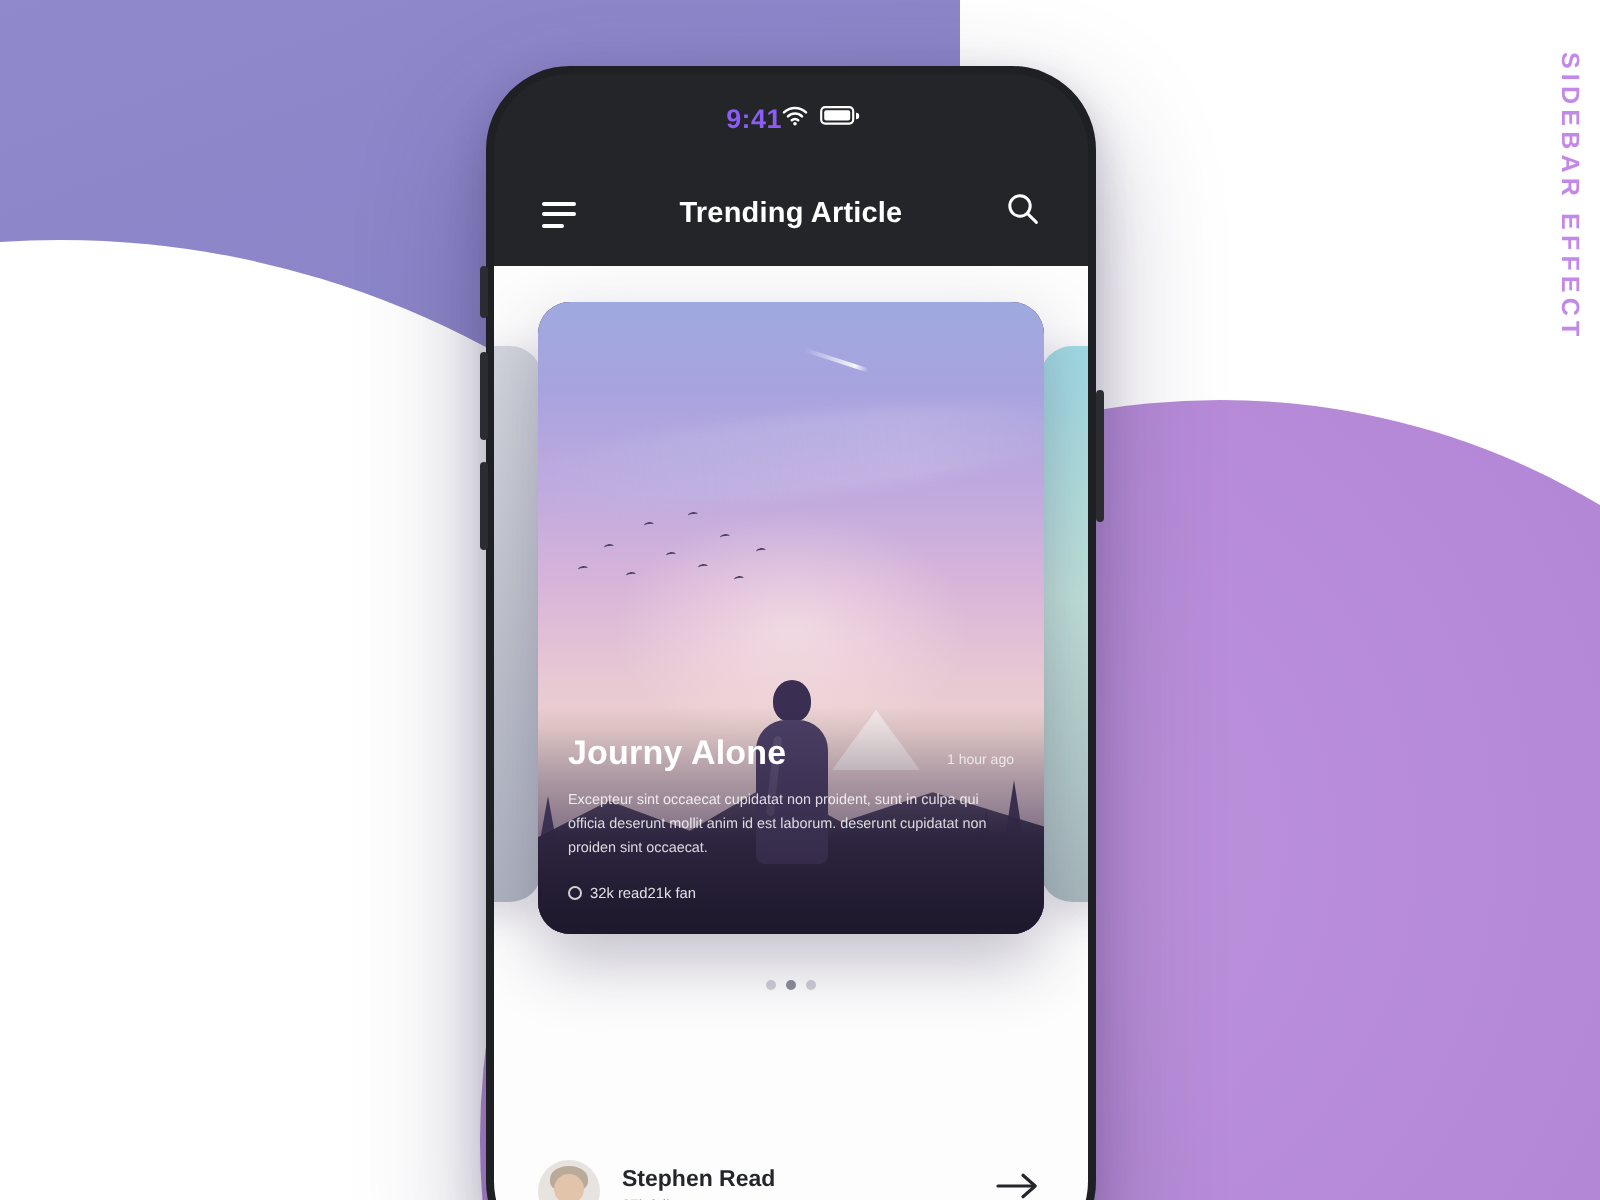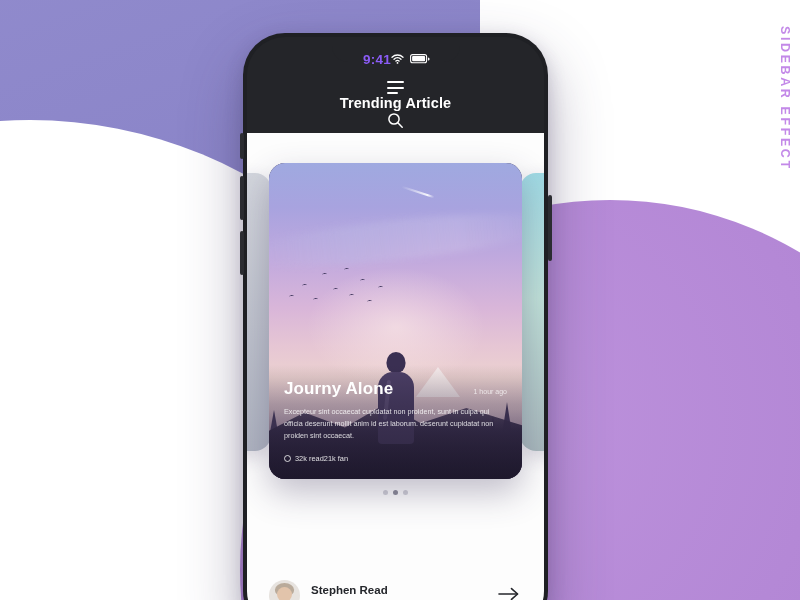--- a/index.html
+++ b/index.html
@@ -116,21 +116,20 @@
   .status-icons { display: flex; align-items: center; gap: 6px; }
 
   
   .app-header {
     height: 52px;
     display: flex;
     align-items: center;
     justify-content: space-between;
     padding: 0 24px;
     background: #242529;
-    flex-direction: column;
   }
   .app-title {
     font-size: 14.5px;
     font-weight: bold;
     color: #ffffff;
     letter-spacing: 0.1px;
   }
   .ham { display: flex; flex-direction: column; gap: 3.5px; cursor: pointer; }
   .ham span { display: block; height: 2px; background: #fff; border-radius: 1px; }
   .ham span:nth-child(1) { width: 17px; }
@@ -164,21 +163,21 @@
     left: -36px;
     background: linear-gradient(180deg, #d3d6dd 0%, #bfc3cd 55%, #aeb3c0 100%);
   }
   .card-peek-right {
     right: -36px;
     background: linear-gradient(180deg, #9fd9e3 0%, #bfe0d8 45%, #a8b8bc 100%);
   }
 
   .card-main {
     position: absolute;
-    left: 22px; top: 12px;
+    left: 22px; top: 0;
     width: 253px; height: 316px;
     border-radius: 16px;
     overflow: hidden;
     z-index: 5;
     box-shadow: 0 14px 34px rgba(55,45,85,0.30);
     background: #2b2340;
   }
 
   
   .illus { position: absolute; inset: 0; }

